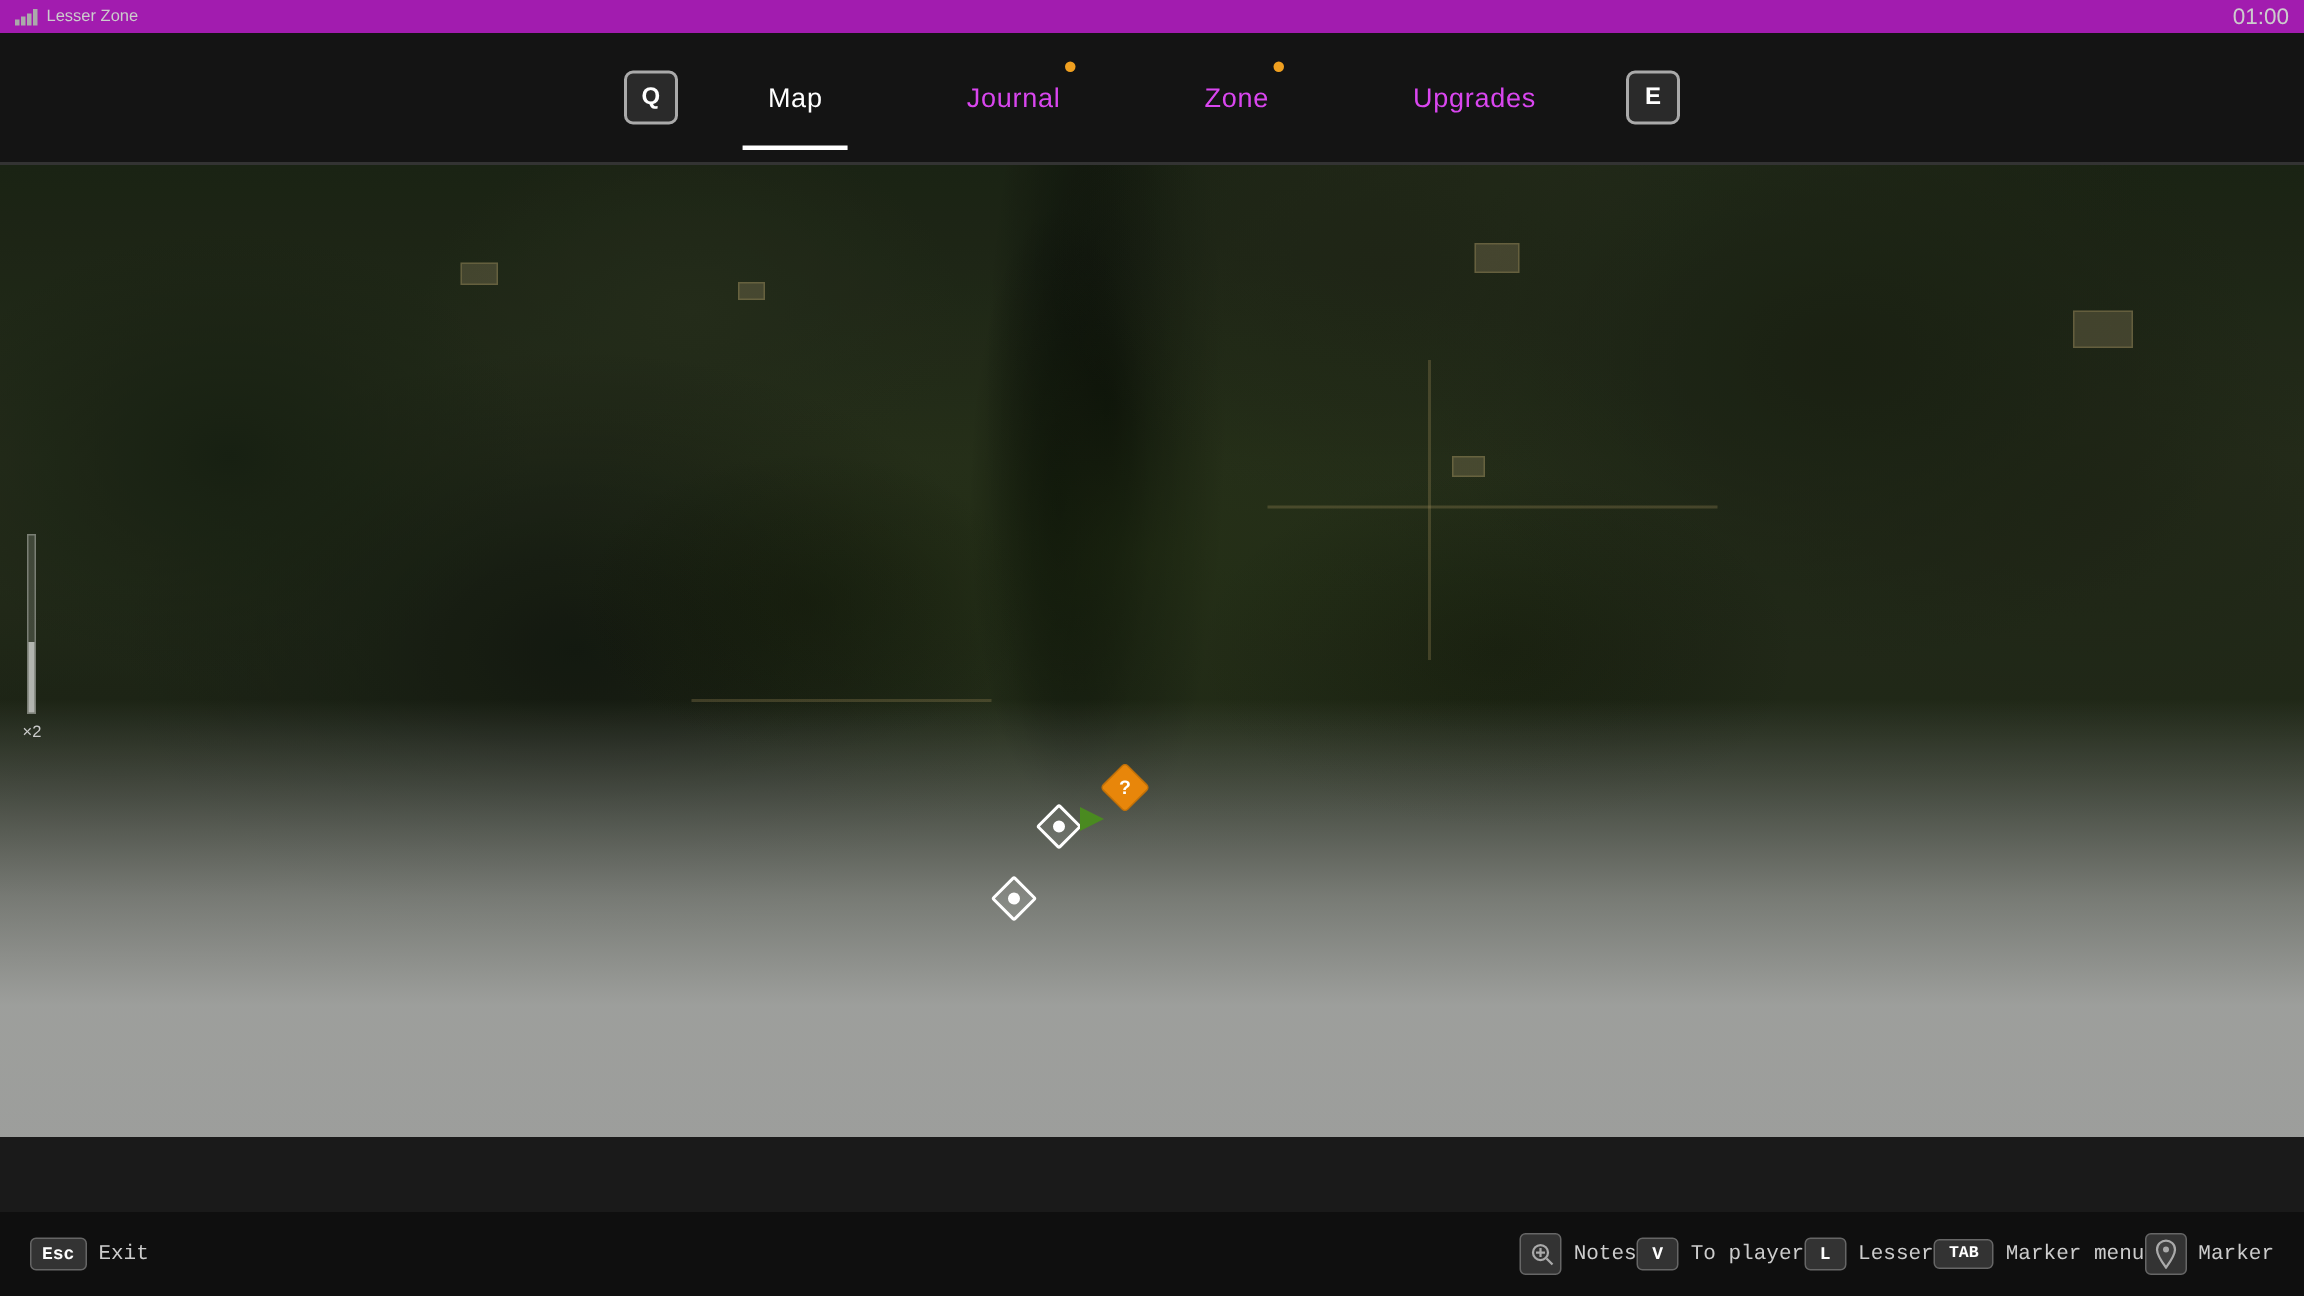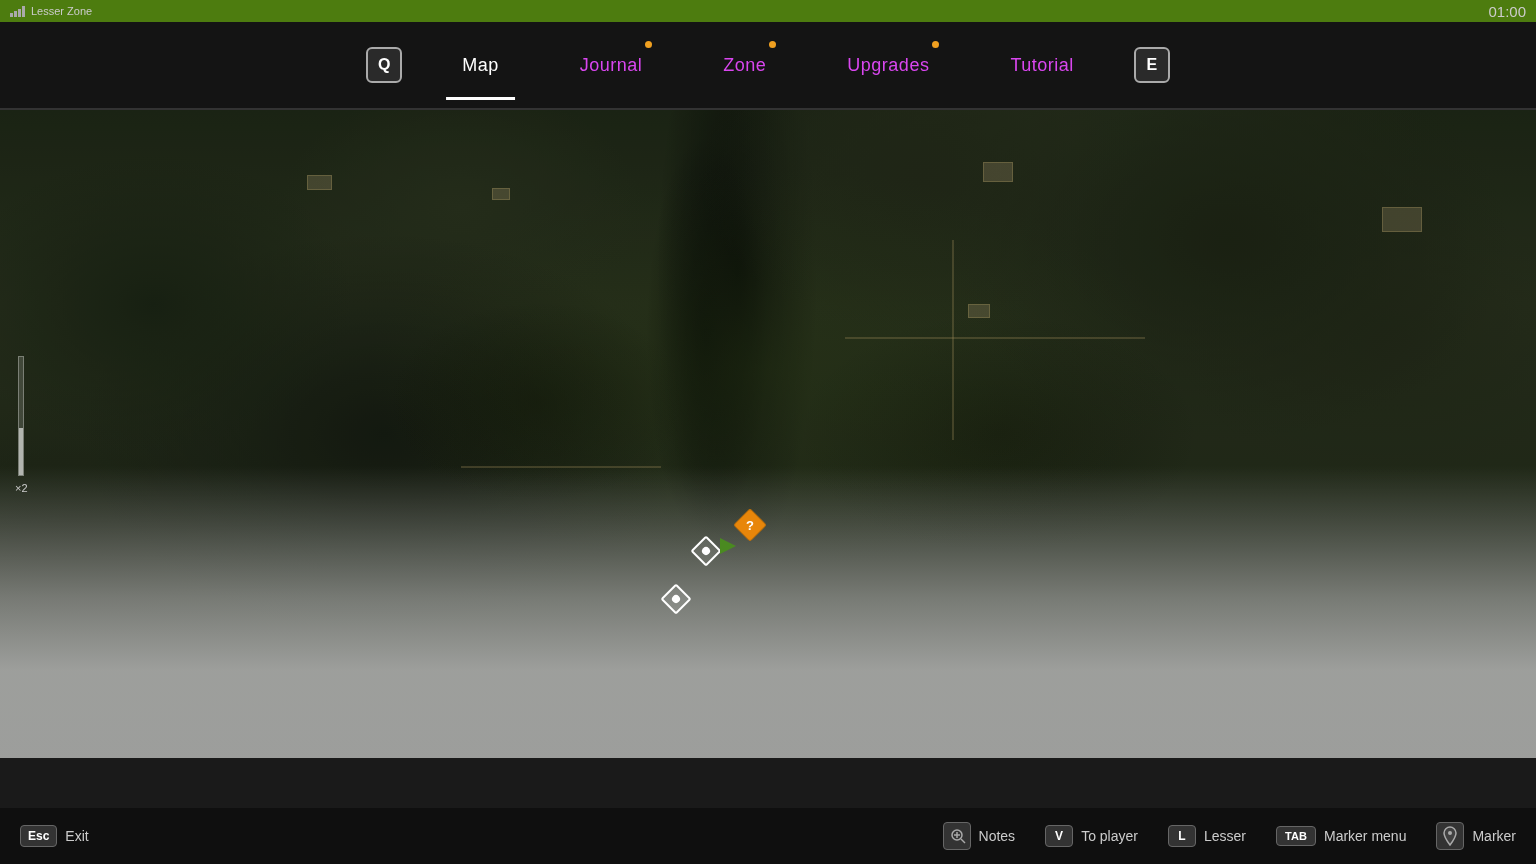--- a/index.html
+++ b/index.html
@@ -12,21 +12,21 @@
       position: relative;
     }
 
     
     #topbar {
       position: absolute;
       top: 0;
       left: 0;
       width: 100%;
       height: 22px;
-      background: #4d7c0f;
+      background: #a21caf;
       display: flex;
       align-items: center;
       justify-content: space-between;
       padding: 0 10px;
       z-index: 10;
     }
     #topbar-left {
       display: flex;
       align-items: center;
       gap: 6px;
@@ -72,21 +72,21 @@
       font-size: 16px;
       font-weight: bold;
       display: flex;
       align-items: center;
       justify-content: center;
       margin: 0 20px;
     }
     .nav-tabs {
       display: flex;
       align-items: center;
-      gap: 1px;
+      gap: 16px;
     }
     .nav-tab {
       padding: 8px 40px;
       color: #d946ef;
       font-size: 18px;
       font-weight: 500;
       cursor: pointer;
       position: relative;
       text-align: center;
       letter-spacing: 0.5px;
@@ -278,21 +278,21 @@
       position: absolute;
       bottom: 0;
       left: 0;
       width: 100%;
       height: 56px;
       background: rgba(15, 15, 15, 0.97);
       display: flex;
       align-items: center;
       padding: 0 20px;
       z-index: 10;
-      gap: 30px;
+      font-family: Liberation Mono, monospace;
     }
     .bottombar-action {
       display: flex;
       align-items: center;
       gap: 8px;
       color: #ccc;
       font-size: 14px;
     }
     .key-btn {
       background: #333;
@@ -358,25 +358,21 @@
   <div class="nav-tabs">
     <div class="nav-tab active">Map</div>
     <div class="nav-tab" style="position:relative;">
       <span>Journal</span>
       <div class="nav-dot"></div>
     </div>
     <div class="nav-tab" style="position:relative;">
       <span>Zone</span>
       <div class="nav-dot"></div>
     </div>
-    <div class="nav-tab" style="position:relative;">
-      <span>Upgrades</span>
-      <div class="nav-dot" style="background:#f0a020;"></div>
-    </div>
-    <div class="nav-tab">Tutorial</div>
+    <div class="nav-tab">Upgrades</div>
   </div>
   <div class="nav-key">E</div>
 </div>
 
 <div id="map-area">
   <div id="map-bg"></div>
   <div id="terrain-detail"></div>
 
   <div class="road-h" style="top:35%; left:55%; width:300px;"></div>
   <div class="road-h" style="top:55%; left:30%; width:200px;"></div>

